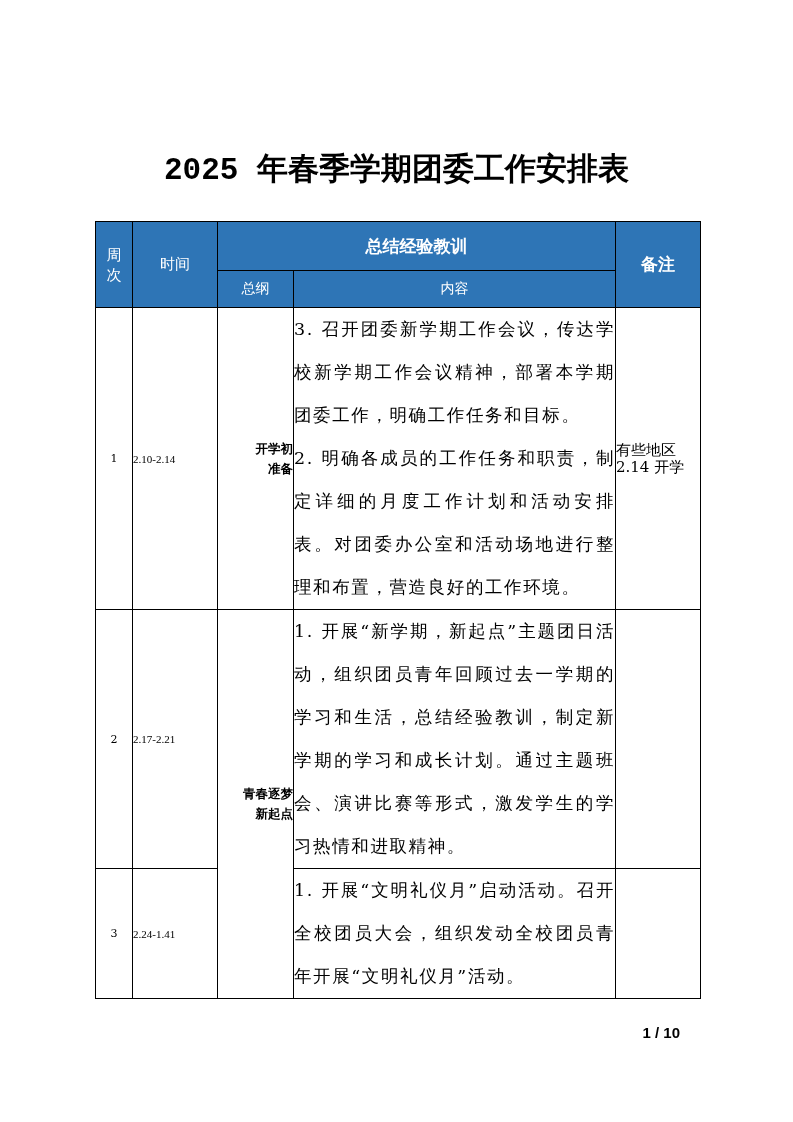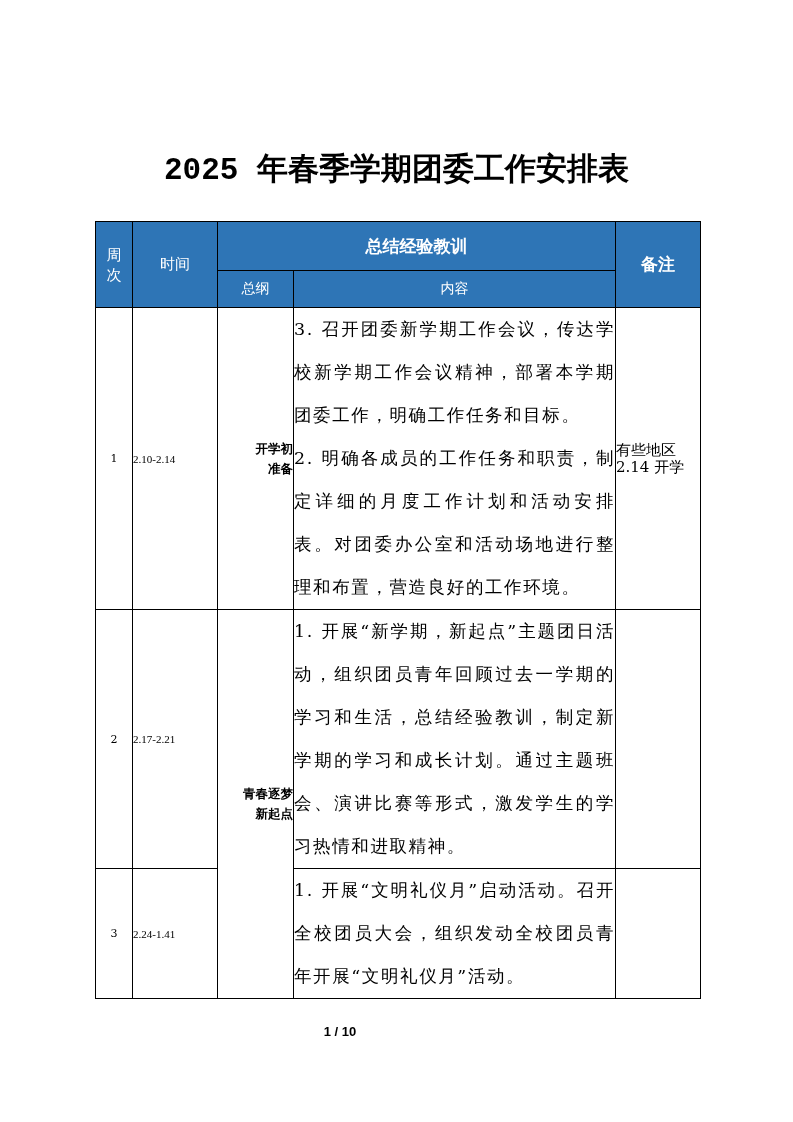--- a/index.html
+++ b/index.html
@@ -35,22 +35,22 @@
   td.content {
     font-family: "DejaVu Serif", serif; font-size: 17.5px; line-height: 43px;
     color: #000; padding: 0 6px 0 4px; text-align: justify; letter-spacing: 1.6px;
   }
   td.content p { margin: 0; }
   td.note {
     font-family: "DejaVu Serif", serif; font-size: 15px; line-height: 17px;
     padding: 0 2px; color: #000;
   }
   .footer {
-    position: absolute; left: 0; top: 1024px; width: 680px; text-align: center;
-    font-family: "Liberation Sans", sans-serif; font-weight: bold; font-size: 13px; color: #000;
+    position: absolute; left: 0; top: 1024px; width: 680px; text-align: right;
+    font-family: "Liberation Sans", sans-serif; font-weight: bold; font-size: 15px; color: #000;
   }
 </style>
 </head>
 <body>
 
 <div class="title">2025 年春季学期团委工作安排表</div>
 
 <table class="sched">
   <colgroup>
     <col style="width:37px">

